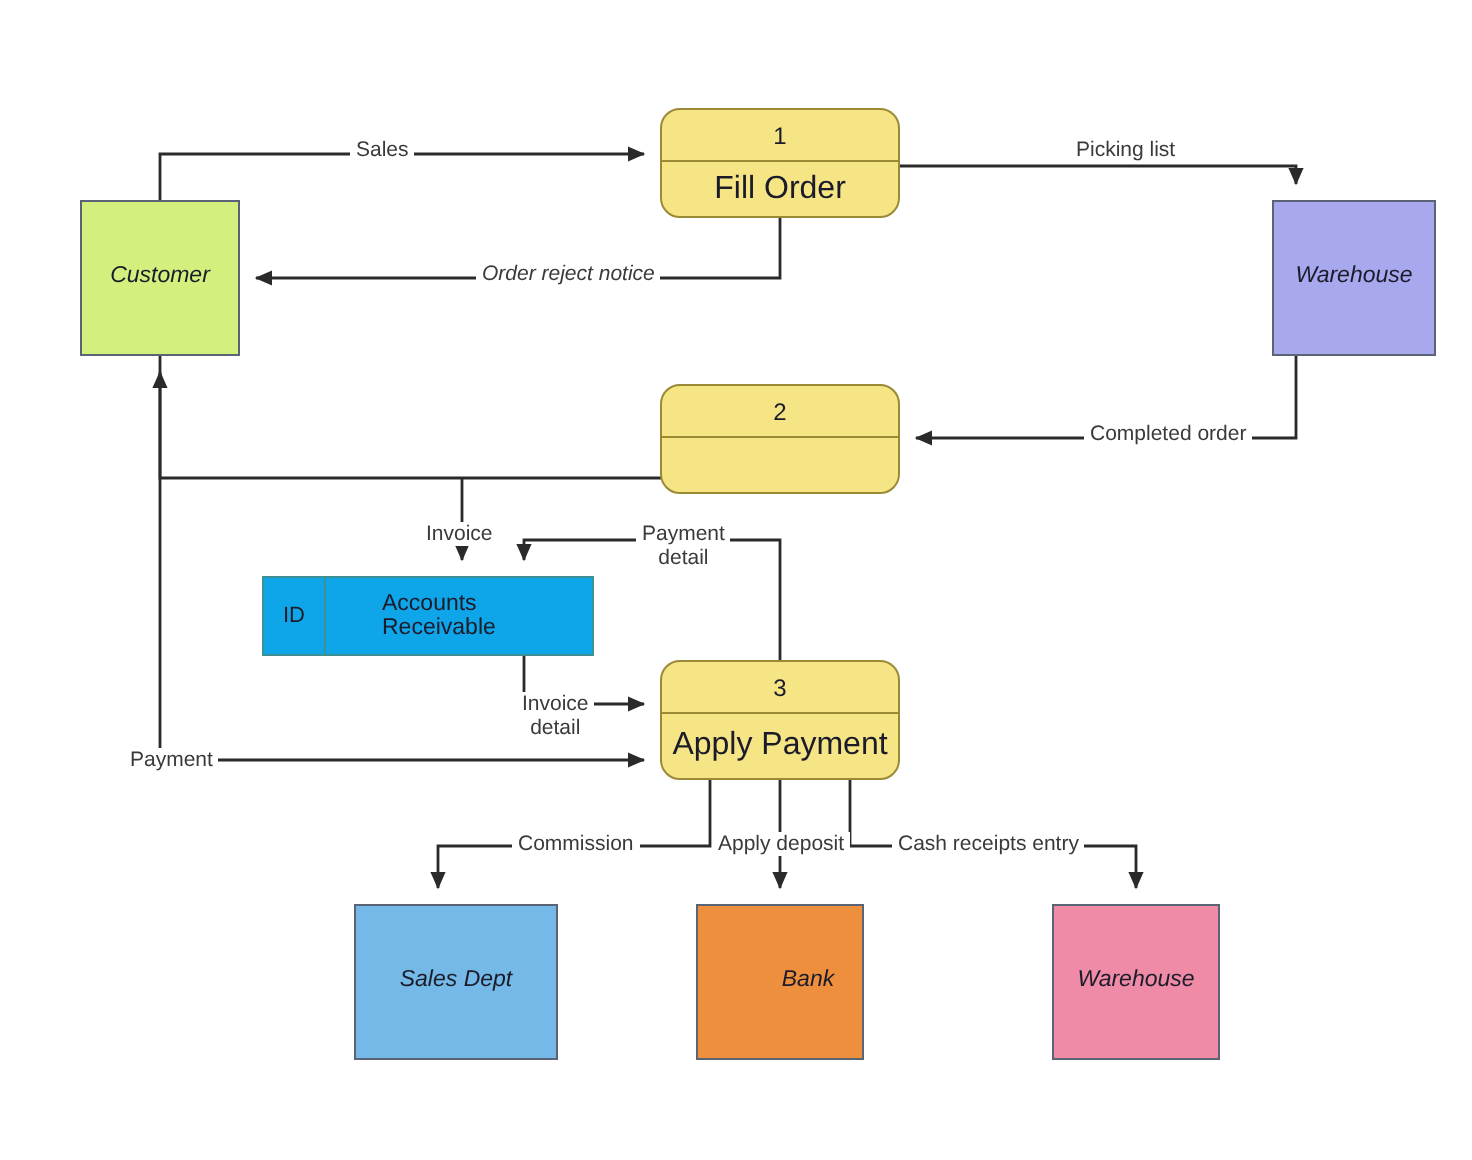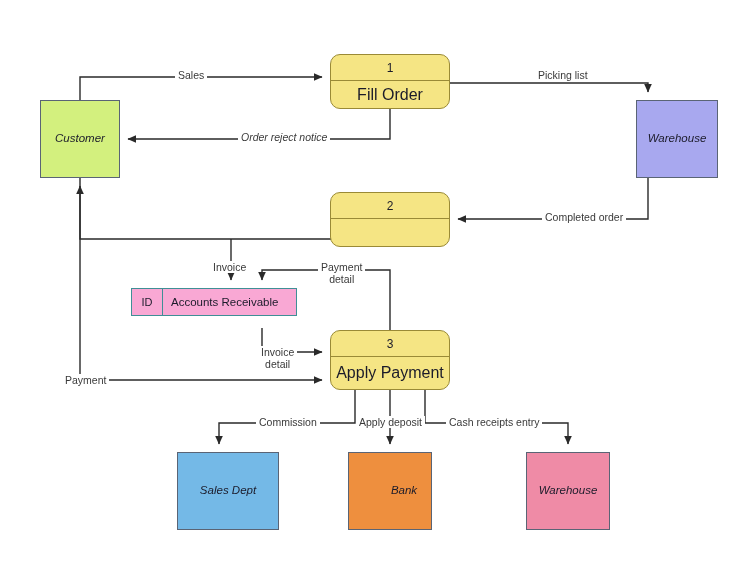--- a/index.html
+++ b/index.html
@@ -16,21 +16,21 @@
   .process .pnum{height:26px;line-height:26px;text-align:center;font-size:12px;color:#1b1b2a;
                  border-bottom:1px solid #9a8a36;box-sizing:border-box;}
   .process .pname{display:flex;align-items:center;justify-content:center;
                   height:calc(100% - 26px);font-size:16px;color:#1b1b2a;text-align:center;
                   box-sizing:border-box;padding:0 4px;}
 
   .store{border:1px solid #3f8f96;display:flex;align-items:stretch;}
   .store .idcell{width:30px;border-right:1px solid #3f8f96;display:flex;align-items:center;
                  justify-content:center;font-size:11px;color:#1b1b2a;}
   .store .namecell{flex:1;display:flex;align-items:center;justify-content:flex-start;
-                   padding-left:8px;font-size:11.5px;color:#1b1b2a;}
+                   padding-left:8px;font-size:11.5px;color:#1b1b2a;margin-left:20px;}
 
   .flabel{position:absolute;font-size:10.5px;color:#3a3a3a;white-space:pre;
           background:#ffffff;padding:0 3px;line-height:1.15;text-align:center;}
 </style>
 </head>
 <body>
 
 <div id="canvas">
 
   <svg id="wires" viewBox="0 0 736 580" xmlns="http://www.w3.org/2000/svg">
@@ -94,21 +94,21 @@
 
   <div class="node process" style="left:330px;top:192px;width:120px;height:55px;background:#f5e584;">
     <div class="pnum">2</div>
   </div>
 
   <div class="node process" style="left:330px;top:330px;width:120px;height:60px;background:#f5e584;">
     <div class="pnum">3</div>
     <div class="pname">Apply Payment</div>
   </div>
 
-  <div class="node store" style="left:131px;top:288px;width:166px;height:28px;background:#f9a8d4;">
+  <div class="node store" style="left:131px;top:288px;width:166px;height:40px;background:#0ea5e9;">
     <div class="idcell">ID</div>
     <div class="namecell">Accounts Receivable</div>
   </div>
 
   <div class="flabel" style="left:175px;top:69px;">Sales</div>
 
   <div class="flabel" style="left:535px;top:69px;">Picking list</div>
 
   <div class="flabel" style="left:238px;top:131px;font-style:italic;">Order reject notice</div>
 

